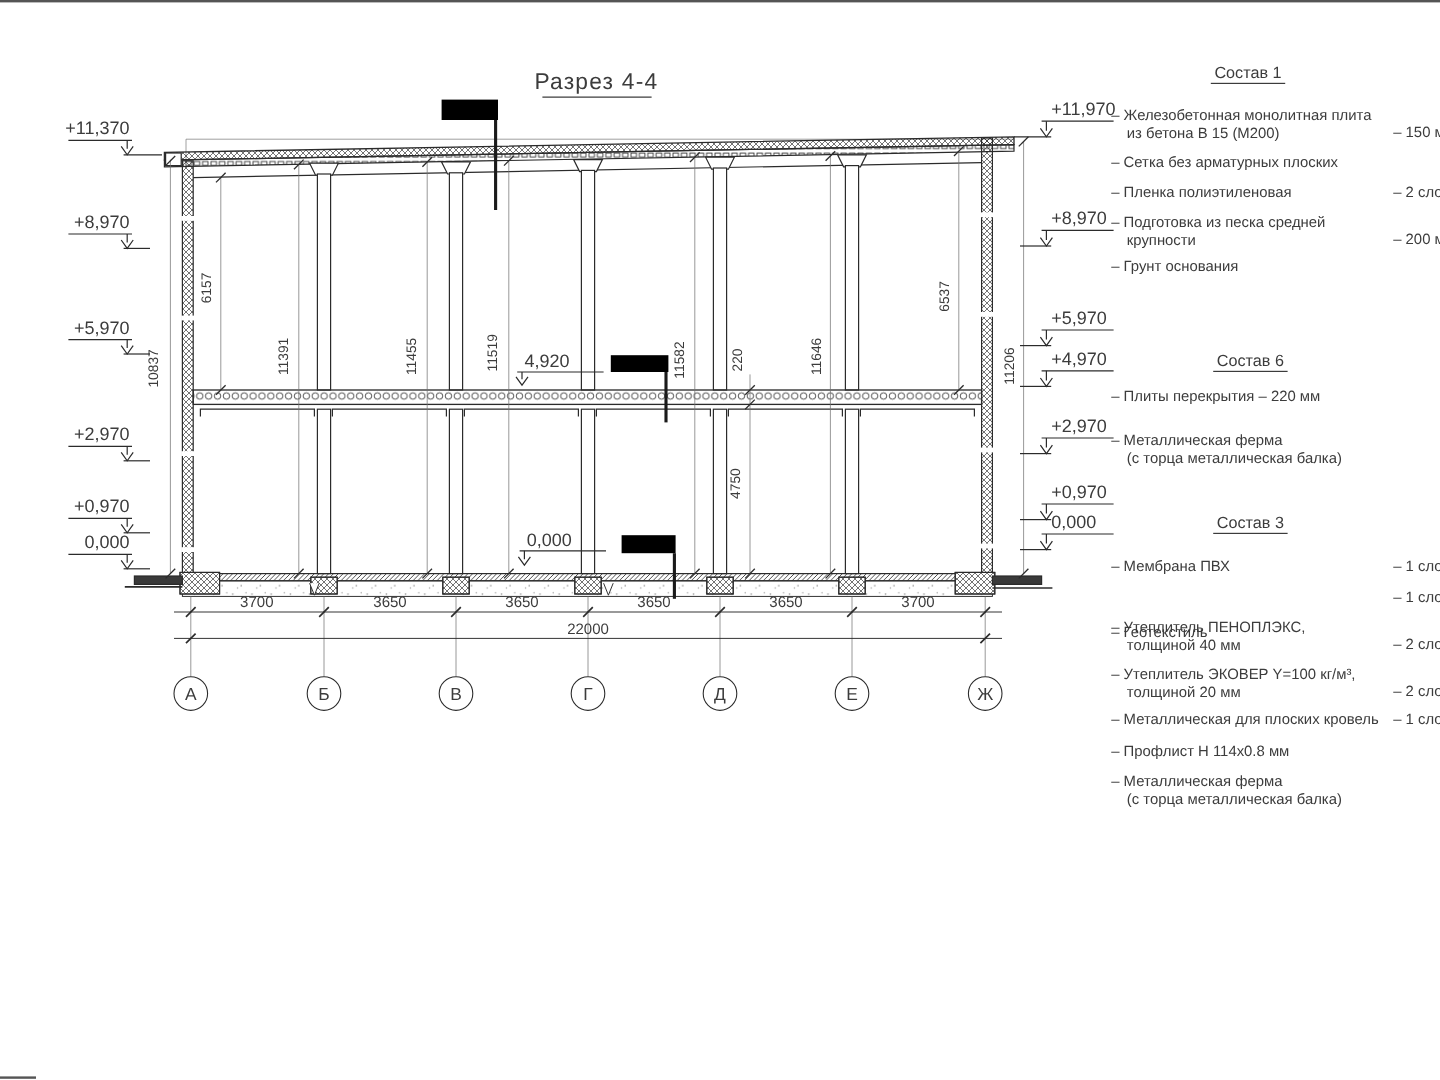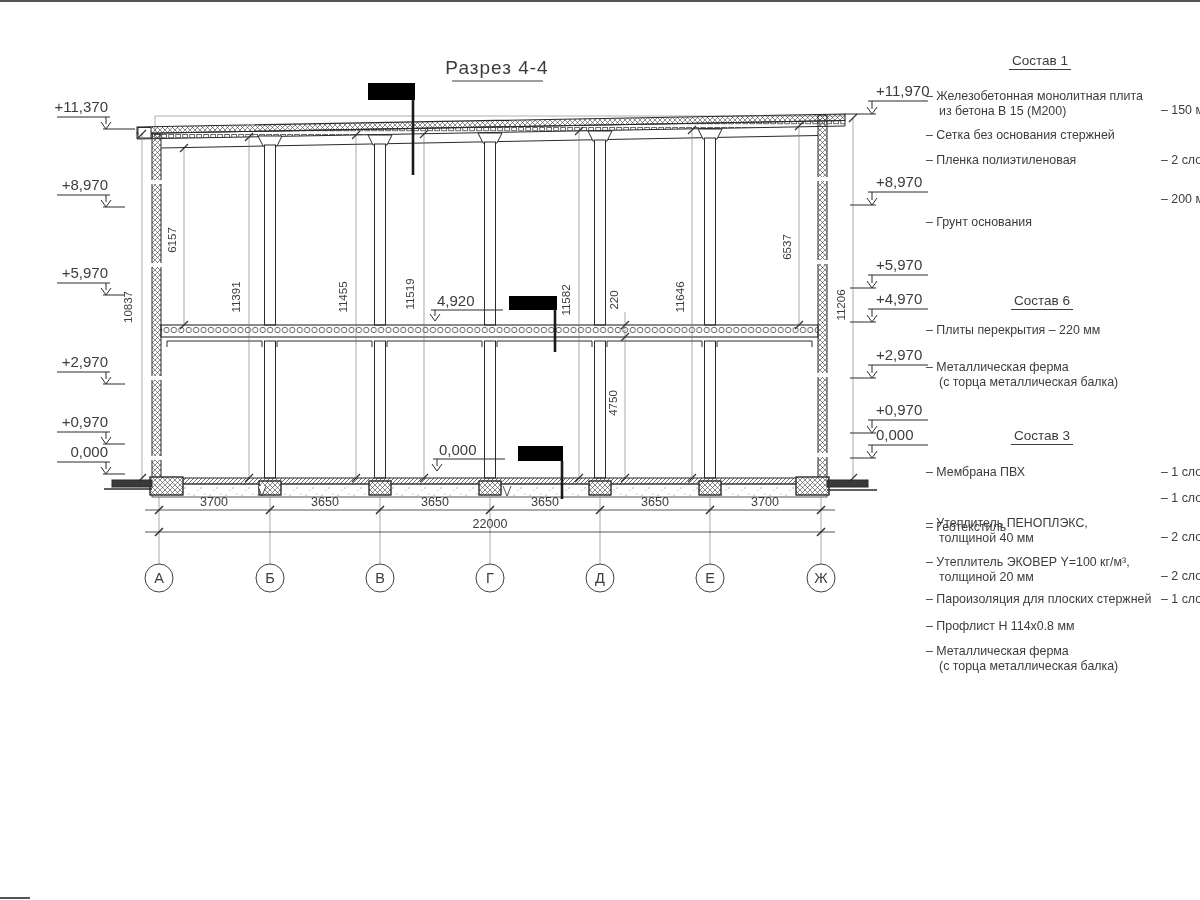--- a/index.html
+++ b/index.html
@@ -375,40 +375,42 @@
     <text class="t-axis" x="710" y="583" text-anchor="middle" stroke="none">Е</text>
     <text class="t-axis" x="821" y="583" text-anchor="middle" stroke="none">Ж</text>
   </g>
 </svg>
 
 <div class="panel">
   <div class="spec-h" style="left:1040px;top:53px">Состав 1</div>
   <div class="sitem" style="top:89px">– Железобетонная монолитная плита
 из бетона В 15 (М200)</div>
   <div class="sval" style="top:103px">– 150 мм</div>
-  <div class="sitem" style="top:128px">– Сетка без основания стержней</div>
+  <div class="sitem" style="top:128px">– Сетка без арматурных плоских</div>
   <div class="sitem" style="top:153px">– Пленка полиэтиленовая</div>
   <div class="sval" style="top:153px">– 2 слоя</div>
+  <div class="sitem" style="top:178px">– Подготовка из песка средней
+крупности</div>
   <div class="sval" style="top:192px">– 200 мм</div>
   <div class="sitem" style="top:215px">– Грунт основания</div>
 
   <div class="spec-h" style="left:1042px;top:293px">Состав 6</div>
   <div class="sitem" style="top:323px">– Плиты перекрытия – 220 мм</div>
   <div class="sitem" style="top:360px">– Металлическая ферма
 (с торца металлическая балка)</div>
 
   <div class="spec-h" style="left:1042px;top:428px">Состав 3</div>
   <div class="sitem" style="top:465px">– Мембрана ПВХ</div>
   <div class="sval" style="top:465px">– 1 слой</div>
   <div class="sitem" style="top:520px">– Геотекстиль</div>
   <div class="sval" style="top:491px">– 1 слой</div>
   <div class="sitem" style="top:516px">– Утеплитель ПЕНОПЛЭКС,
 толщиной 40 мм</div>
   <div class="sval" style="top:530px">– 2 слоя</div>
   <div class="sitem" style="top:555px">– Утеплитель ЭКОВЕР Y=100 кг/м³,
 толщиной 20 мм</div>
   <div class="sval" style="top:569px">– 2 слоя</div>
-  <div class="sitem" style="top:592px">– Пароизоляция для плоских стержней</div>
+  <div class="sitem" style="top:592px">– Металлическая для плоских кровель</div>
   <div class="sval" style="top:592px">– 1 слой</div>
   <div class="sitem" style="top:619px">– Профлист Н 114х0.8 мм</div>
   <div class="sitem" style="top:644px">– Металлическая ферма
 (с торца металлическая балка)</div>
 </div>
 
 </body></html>

